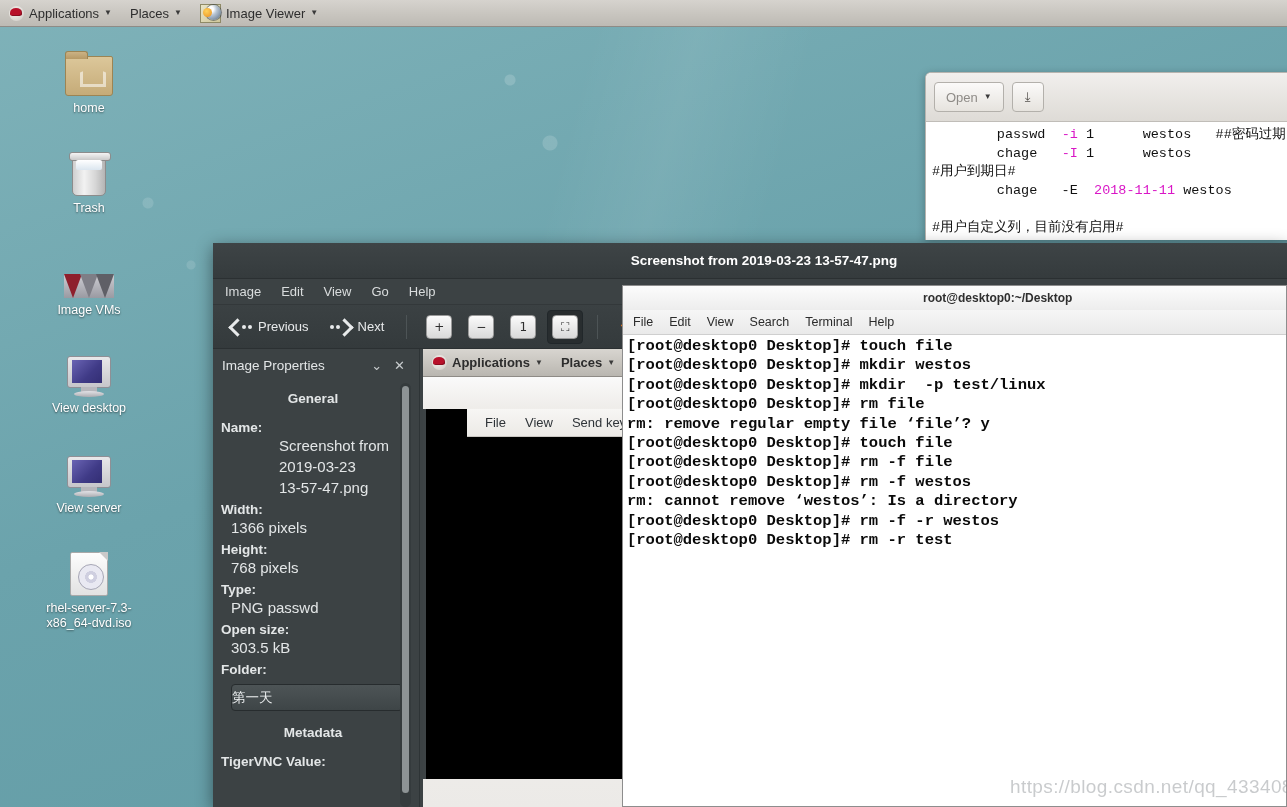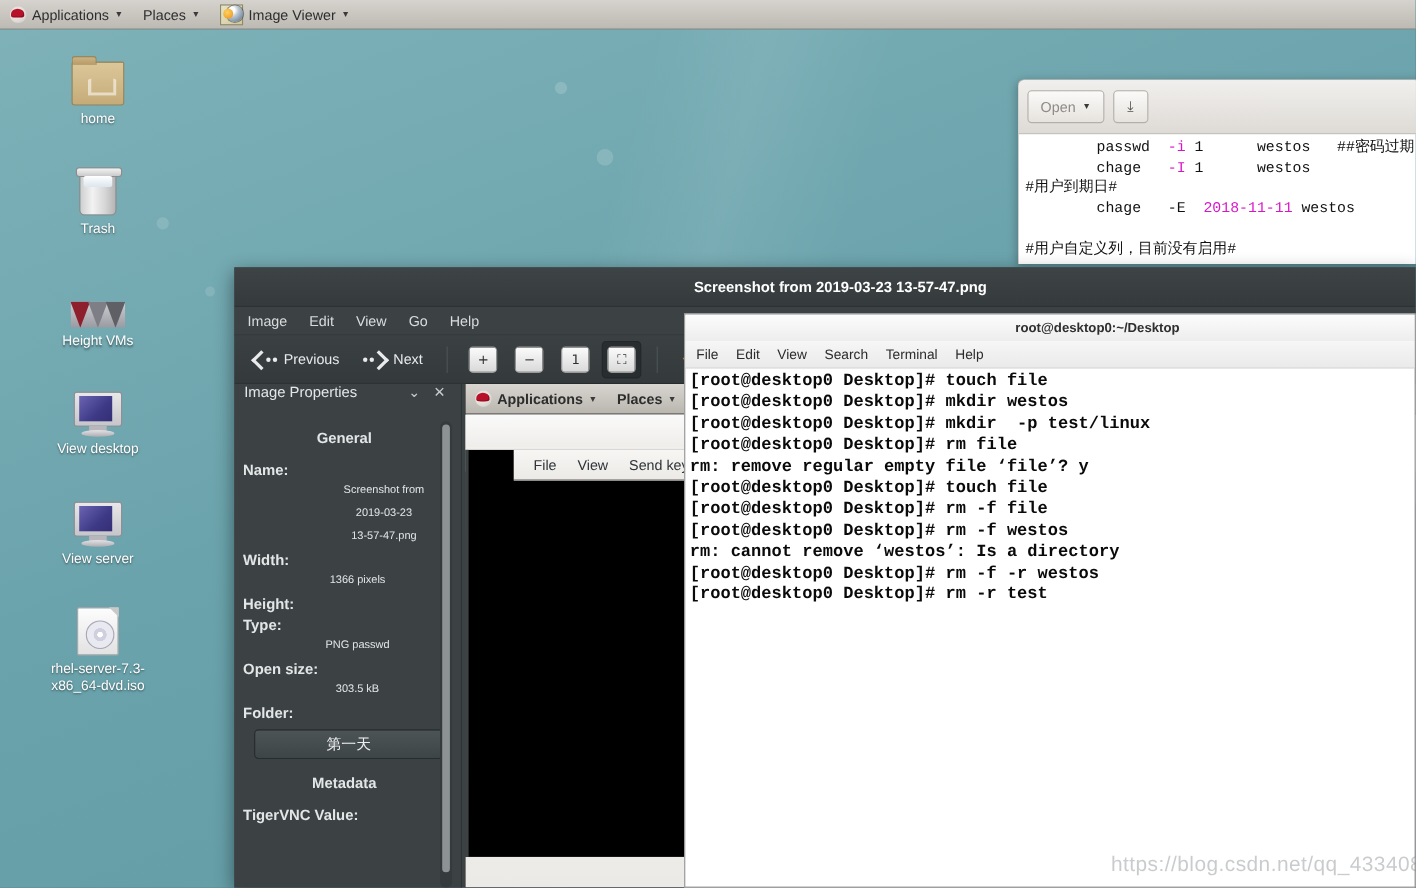--- a/index.html
+++ b/index.html
@@ -184,32 +184,32 @@
   .tb-btn.active{ background:#282d2f; border:1px solid #21272a; padding:4px; }
   .rot{ font-size:24px; color:#f07c1c; line-height:20px; font-family:"DejaVu Sans", sans-serif; }
 
   
   #iv-content{ position:absolute; left:0; top:106px; width:1074px; height:458px; }
   #props-panel{
     position:absolute; left:0; top:0; width:207px; height:458px;
     background:#3c4244; color:#e3e6e7; border-right:1px solid #2e3436;
     overflow:hidden;
   }
-  #props-head{ display:flex; height:32px; padding:0 8px 0 9px; font-size:13.5px; }
+  #props-head{ display:flex; align-items:center; height:32px; padding:0 8px 0 9px; font-size:13.5px; }
   #props-head .ttl{ flex:1; }
   #props-head .ic{ color:#c9cdcf; font-size:13px; padding:0 6px; }
   #props-scroll{ position:absolute; left:0; top:32px; right:0; bottom:0; padding:4px 0 0 8px; }
   .sec-title{ text-align:center; font-weight:bold; font-size:13.5px; padding:6px 14px 10px 0; }
   .fld-k{ font-weight:bold; font-size:13.5px; margin-top:4px; }
-  .fld-v{ font-size:10px; padding-left:10px; line-height:21px;text-align:center; }
+  .fld-v{ font-size:15px; padding-left:10px; line-height:21px; }
   .fld-v.indent{ padding-left:58px; }
   .folder-btn{
     margin:7px 16px 2px 10px; height:27px; border-radius:4px;
     background:linear-gradient(#4d5456,#3e4547); border:1px solid #272c2e;
-    display:flex;align-items:center;justify-content:center; font-size:13.5px; color:#eceff0;
+    display:flex;align-items:center;justify-content:flex-start; font-size:13.5px; color:#eceff0;
   }
   #props-sb-track{ position:absolute; right:8px; top:34px; width:11px; bottom:0;
     background:#353b3d; border-radius:6px; }
   #props-sb-thumb{ position:absolute; left:2px; top:3px; width:7px; height:96%;
     background:#8d9395; border-radius:4px; }
 
   
   #shot{
     position:absolute; left:210px; top:0; width:864px; height:458px;
     background:#000; overflow:hidden;
@@ -335,21 +335,21 @@
   <span class="label">Trash</span>
 </div>
 <div class="dicon" style="left:33px; top:250px;">
   <span class="glyph">
       <span class="ico-vm">
         <span></span>
         <span></span>
         <span></span>
       </span>
     </span>
-  <span class="label">Height VMs</span>
+  <span class="label">Image VMs</span>
 </div>
 <div class="dicon" style="left:33px; top:348px;">
   <span class="glyph">
       <span class="ico-monitor">
         <span class="scr"></span>
         <span class="base"></span>
         <span class="foot"></span>
       </span>
     </span>
   <span class="label">View desktop</span>
@@ -440,20 +440,21 @@
       <div id="props-scroll">
         <div class="sec-title">General</div>
 
         <div class="fld-k">Name:</div>
         <div class="fld-v indent">Screenshot from<br>2019-03-23<br>13-57-47.png</div>
 
         <div class="fld-k">Width:</div>
         <div class="fld-v">1366 pixels</div>
 
         <div class="fld-k">Height:</div>
+        <div class="fld-v">768 pixels</div>
 
         <div class="fld-k">Type:</div>
         <div class="fld-v">PNG passwd</div>
 
         <div class="fld-k">Open size:</div>
         <div class="fld-v">303.5 kB</div>
 
         <div class="fld-k">Folder:</div>
         <div class="folder-btn">
           <span>第一天</span>

